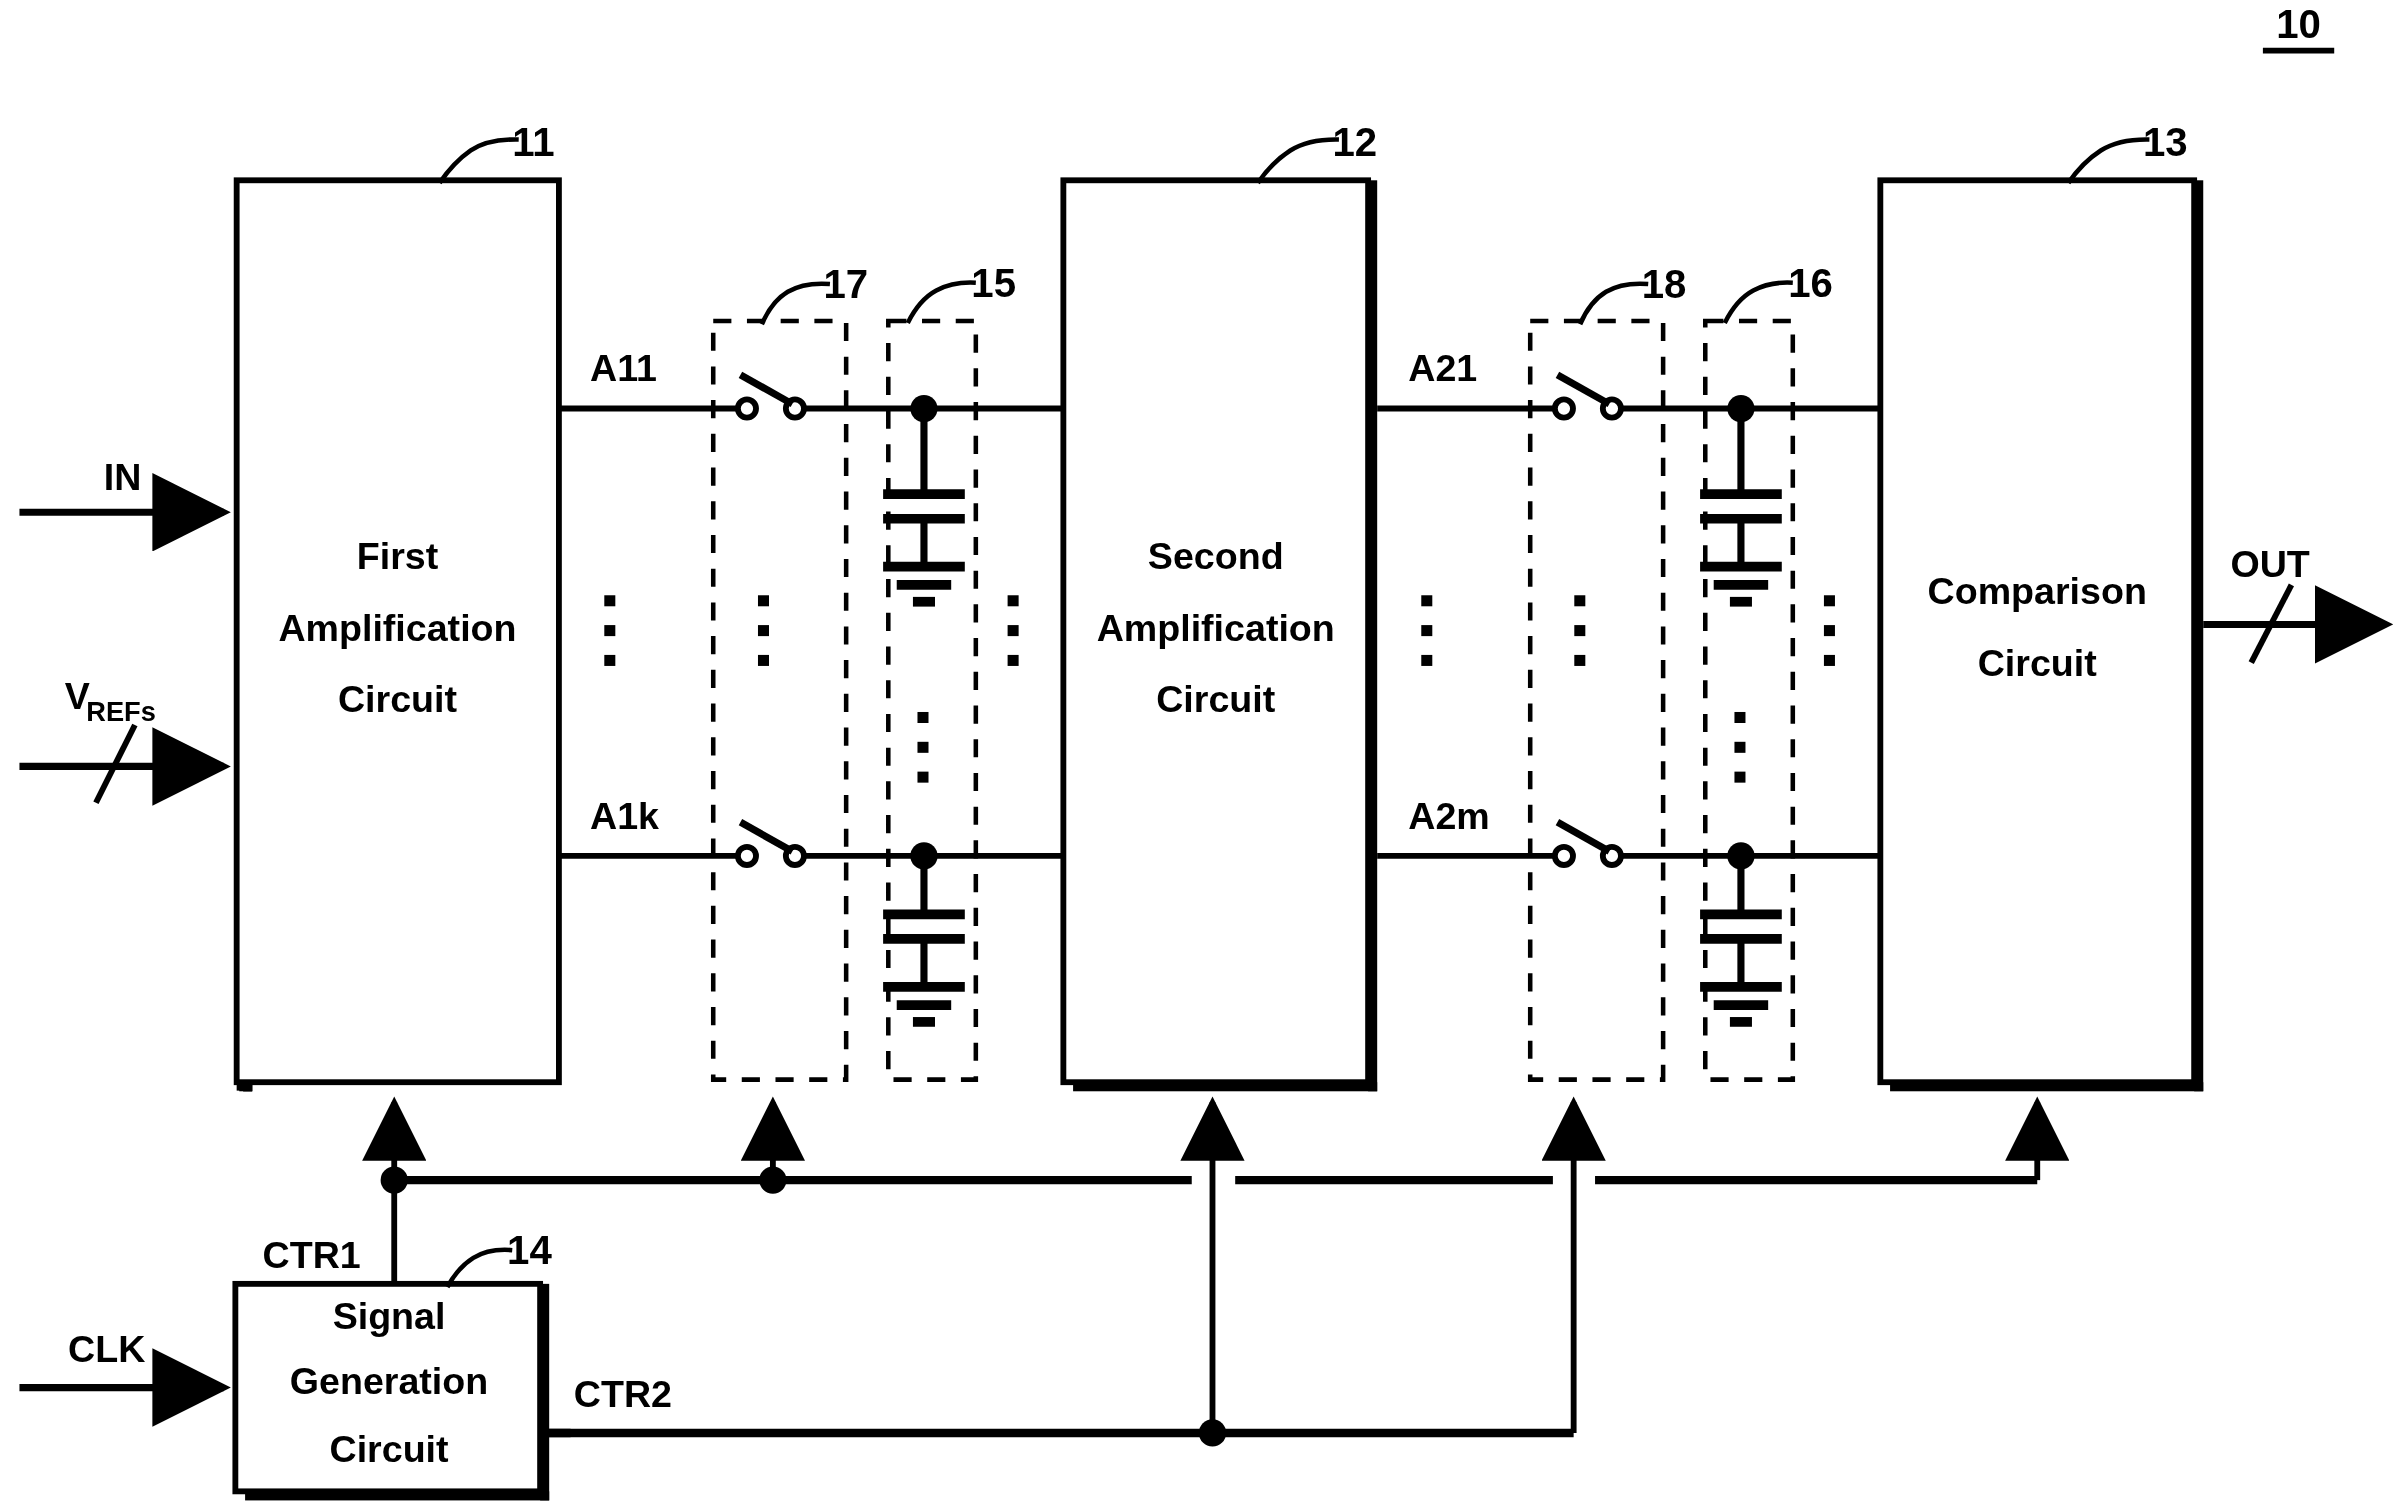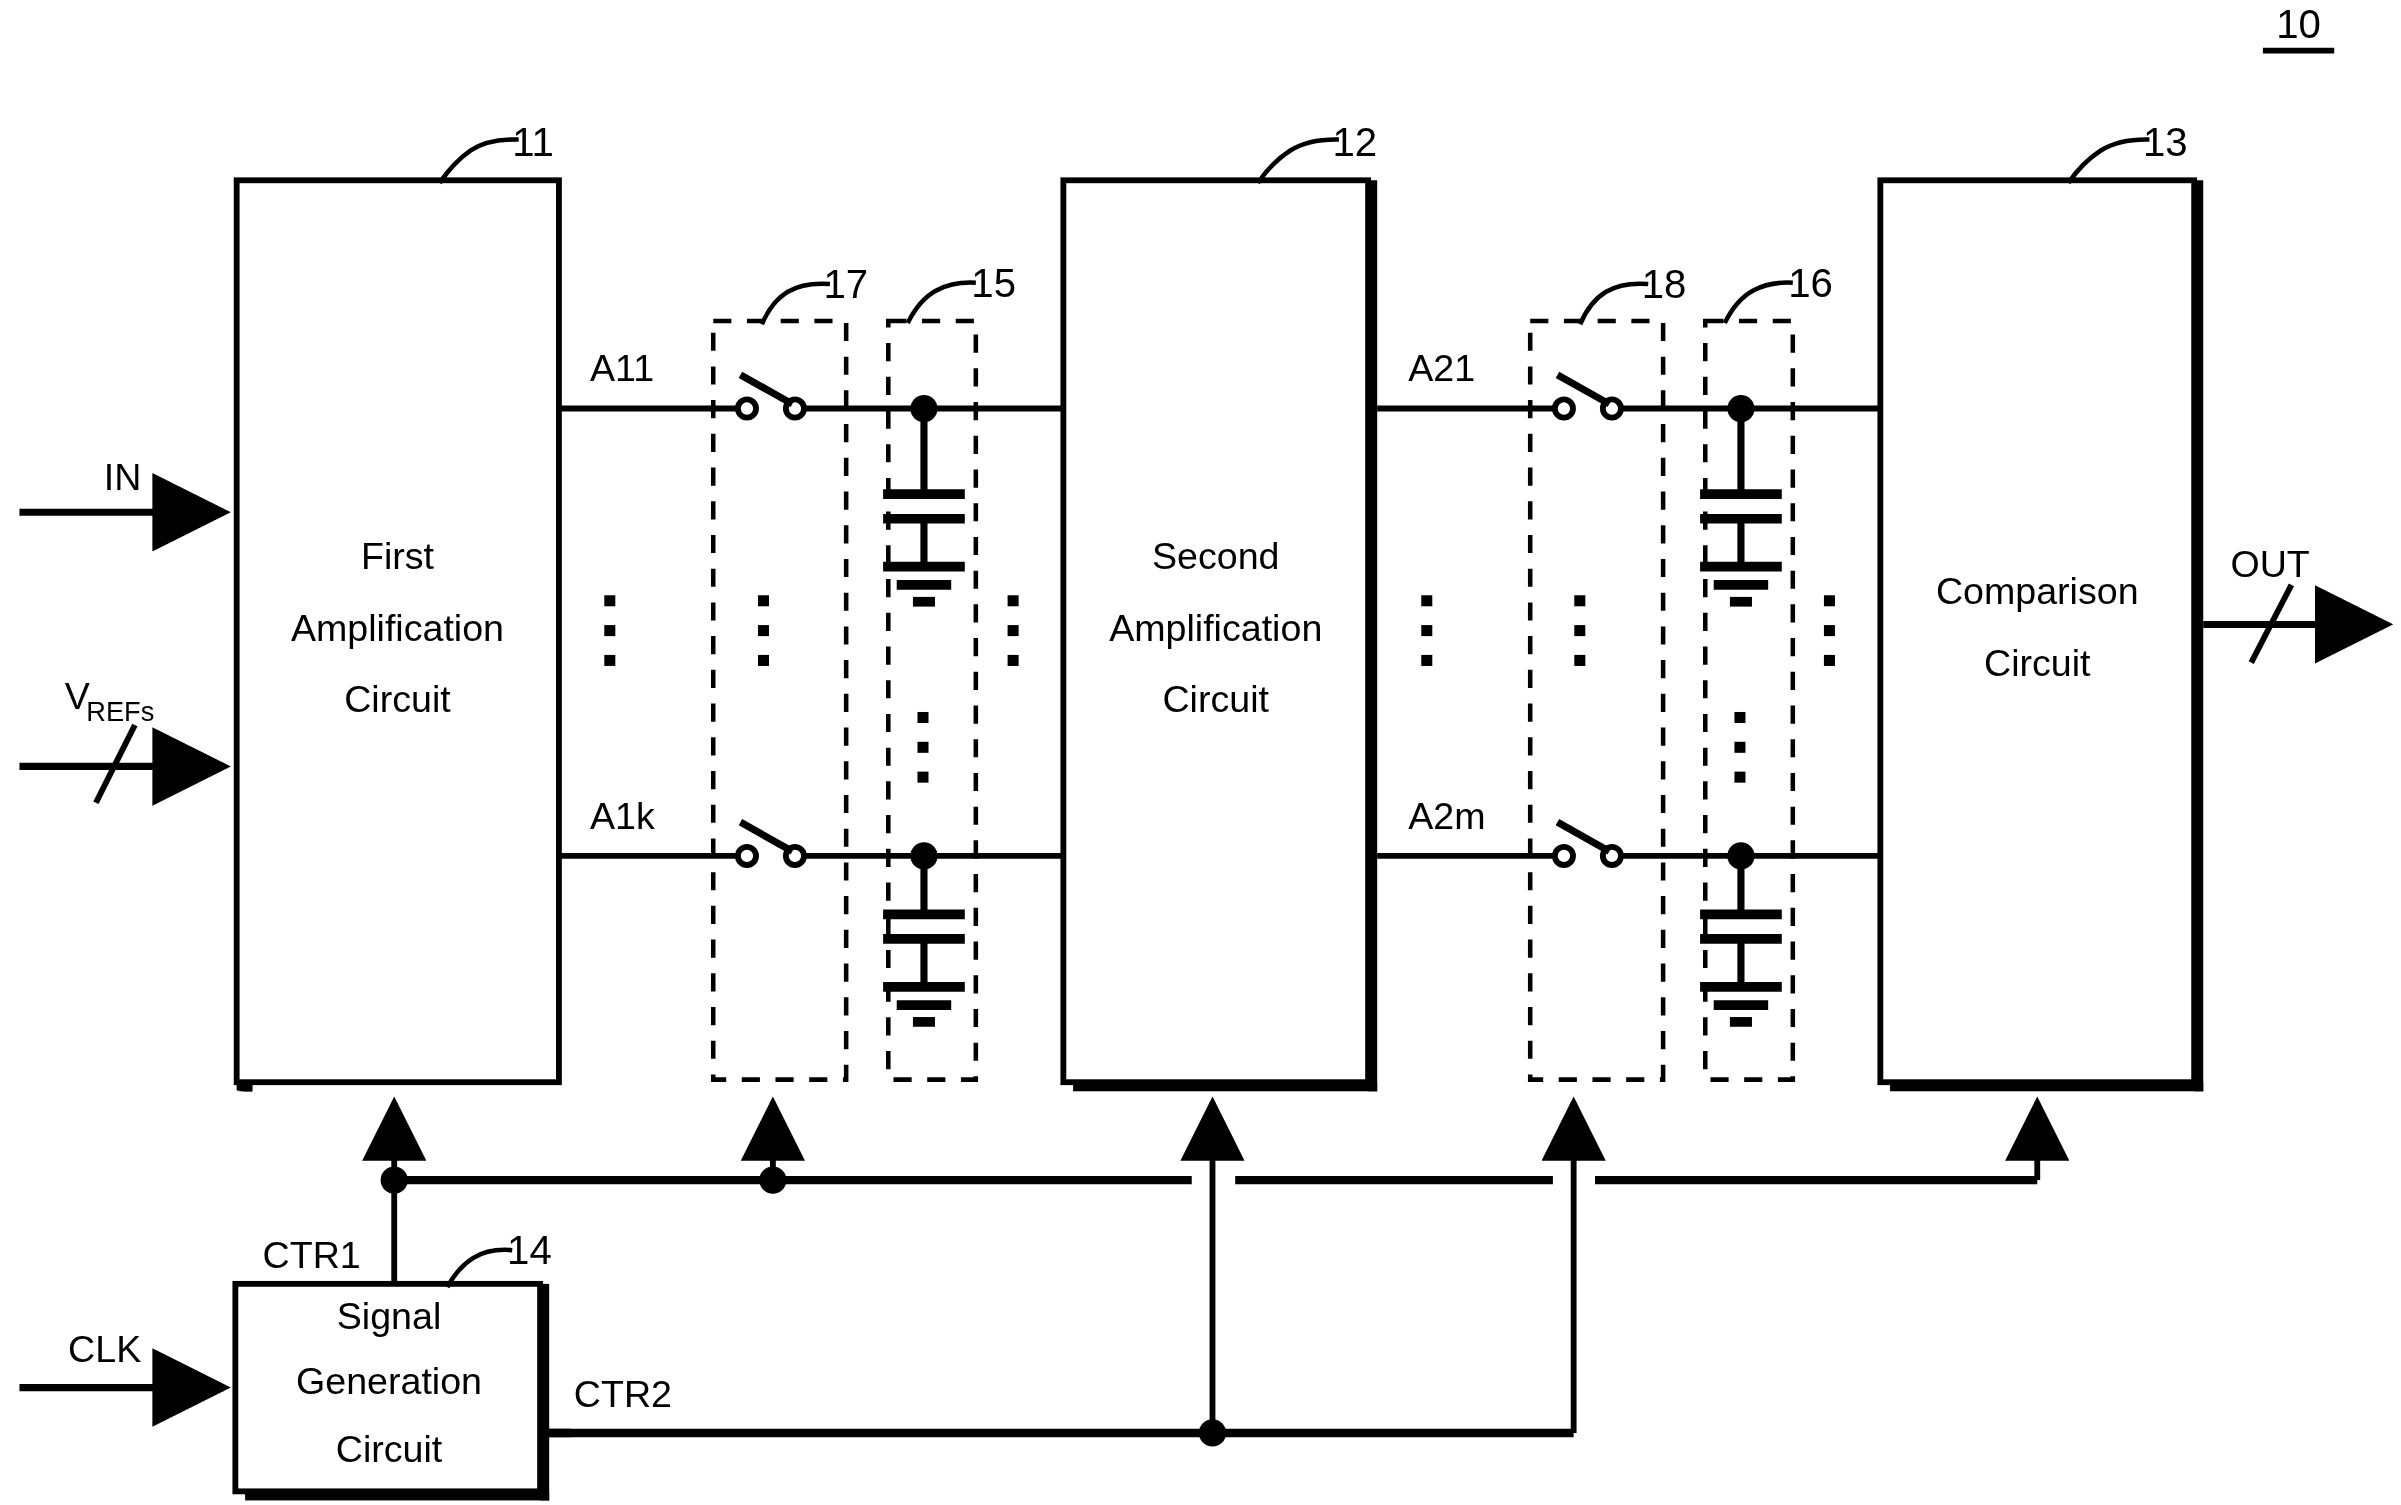--- a/index.html
+++ b/index.html
@@ -1,18 +1,18 @@
 <!DOCTYPE html>
 <html style="font-size:10.4px"><head>
 <meta charset="utf-8">
 <style>
   html,body{margin:0;padding:0;background:#ffffff;}
   body{width:2401px;height:1505px;overflow:hidden;
        font-family:"Liberation Sans", sans-serif;}
-  #fig{position:relative;width:2401px;height:1505px;background:#fff;}
+  #fig{position:relative;width:2401px;height:1505px;background:#fff;font-weight:bold;}
   svg{position:absolute;top:0;left:0;width:2401px;height:1505px;}
   text{font-family:"Liberation Sans", sans-serif;fill:#000;}
   .blk-label{font-size:58px;text-anchor:middle;}
   .sig-label{font-size:58px;}
   .ref-num{font-size:62px;}
   .fig-num{font-size:62px;text-anchor:middle;}
   .sub{font-size:42px;}
 </style>
 </head>
 <body>

